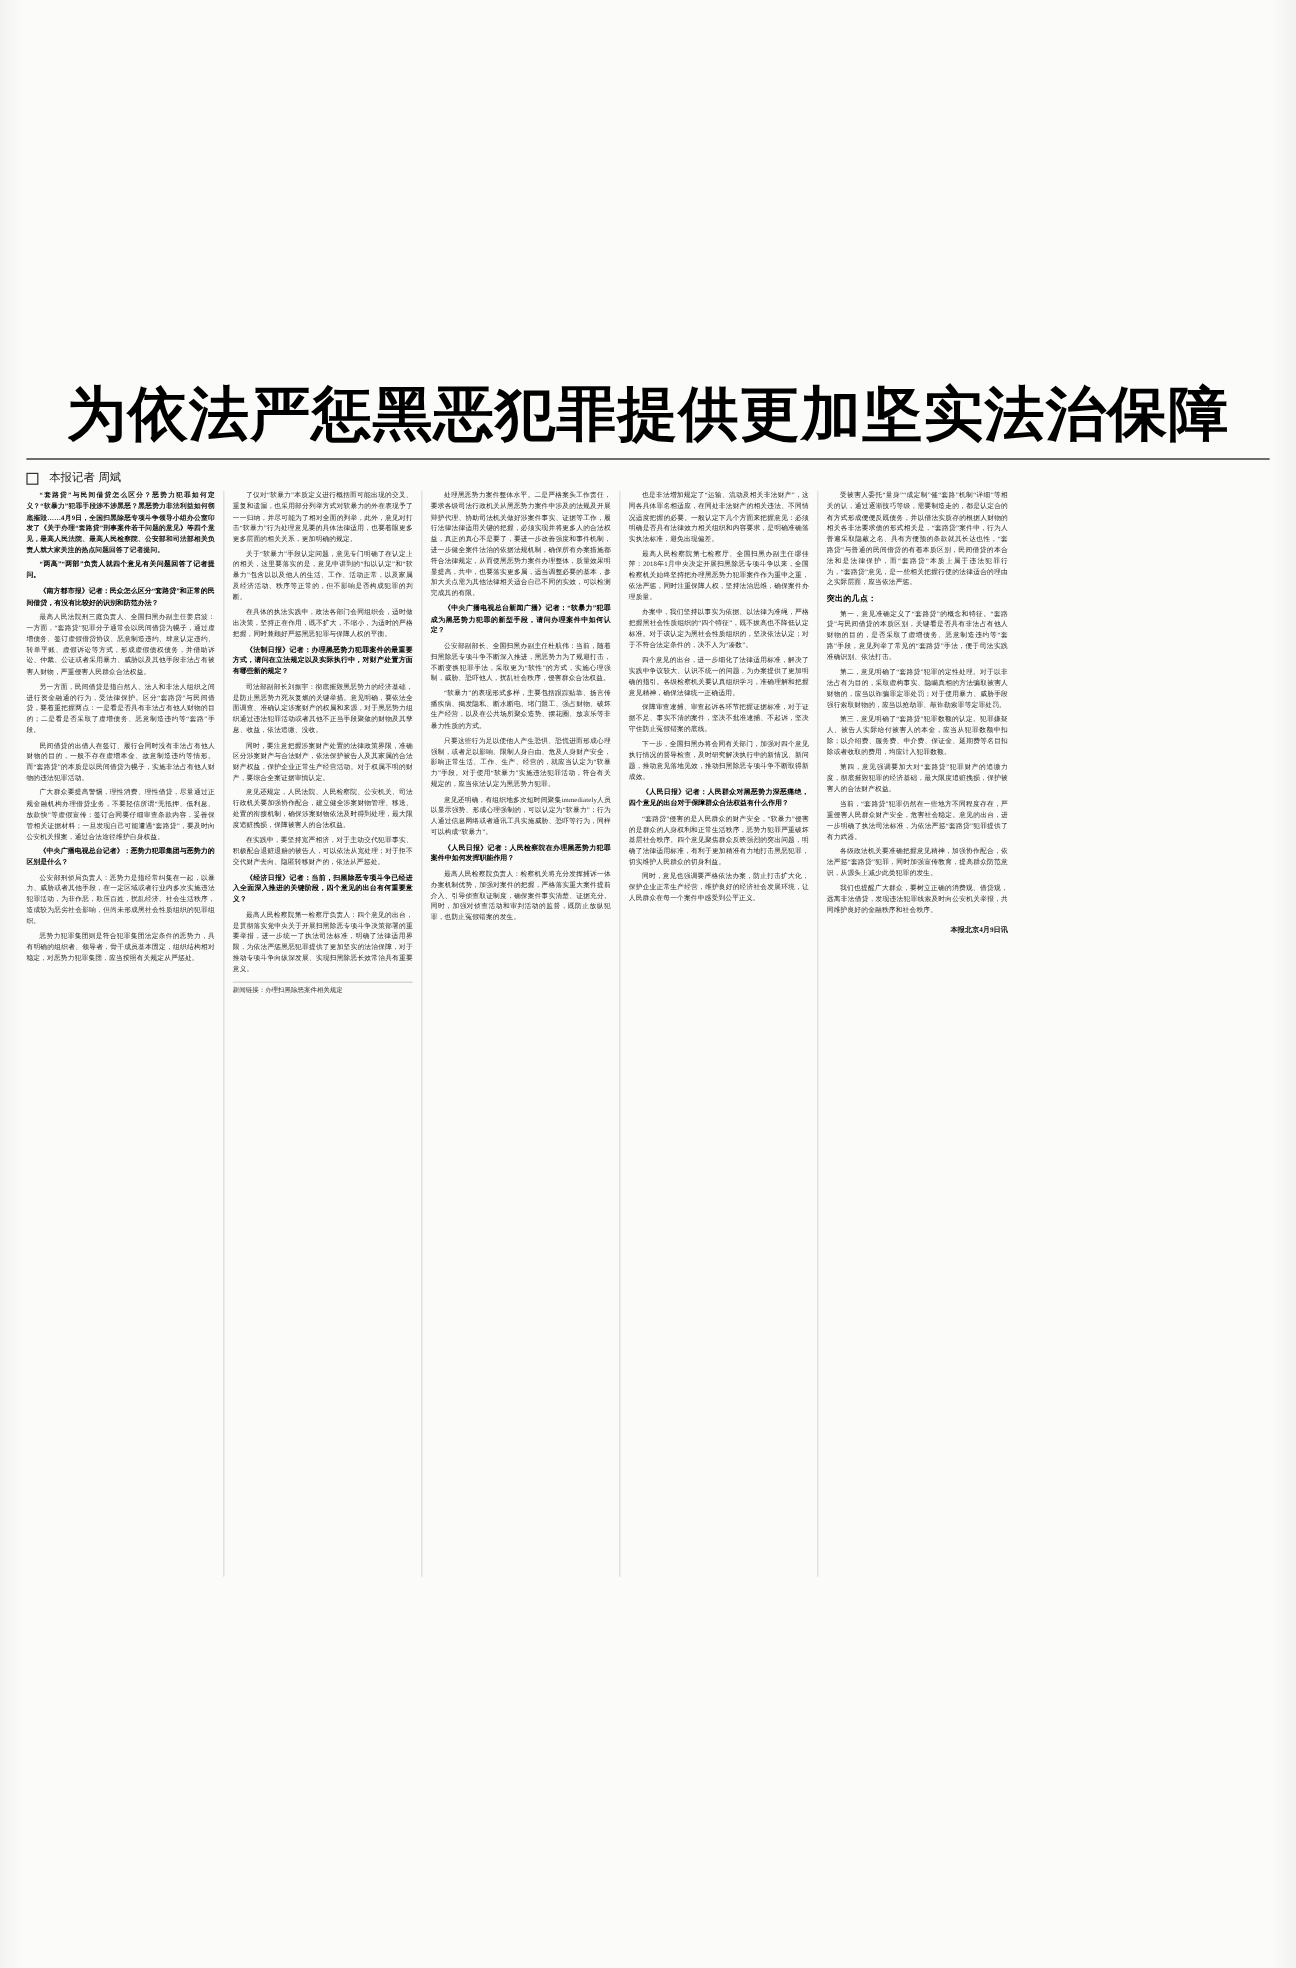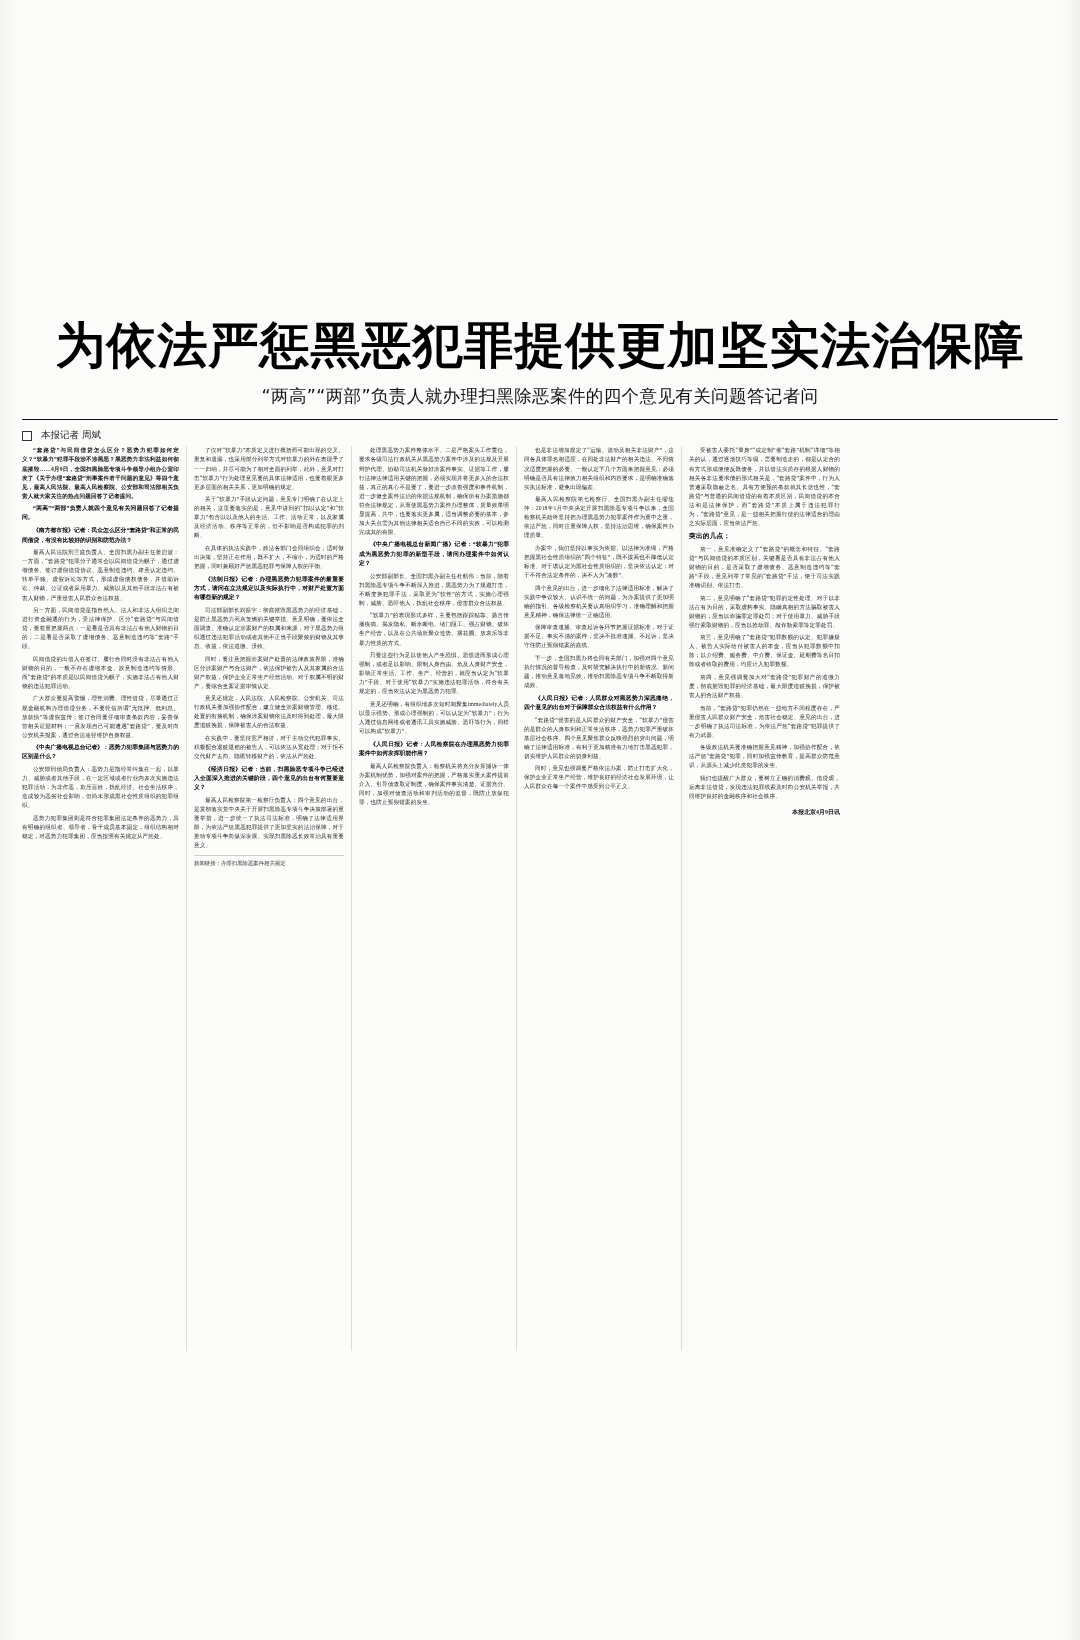--- a/index.html
+++ b/index.html
@@ -146,21 +146,20 @@
 </style>
 </head>
 <body>
 
 <div class="page">
   <div class="scan"></div>
 
   <div class="sheet">
 
     <div class="headline">为依法严惩黑恶犯罪提供更加坚实法治保障</div>
-    <div class="subheadline">“两高”“两部”负责人就办理扫黑除恶案件的四个意见有关问题答记者问</div>
     <div class="rule"></div>
 
     <div class="byline-row">
       <span class="byline-box"></span>
       <span>本报记者 周斌</span>
     </div>
 
     <div class="columns">
 
       <div class="col first">

